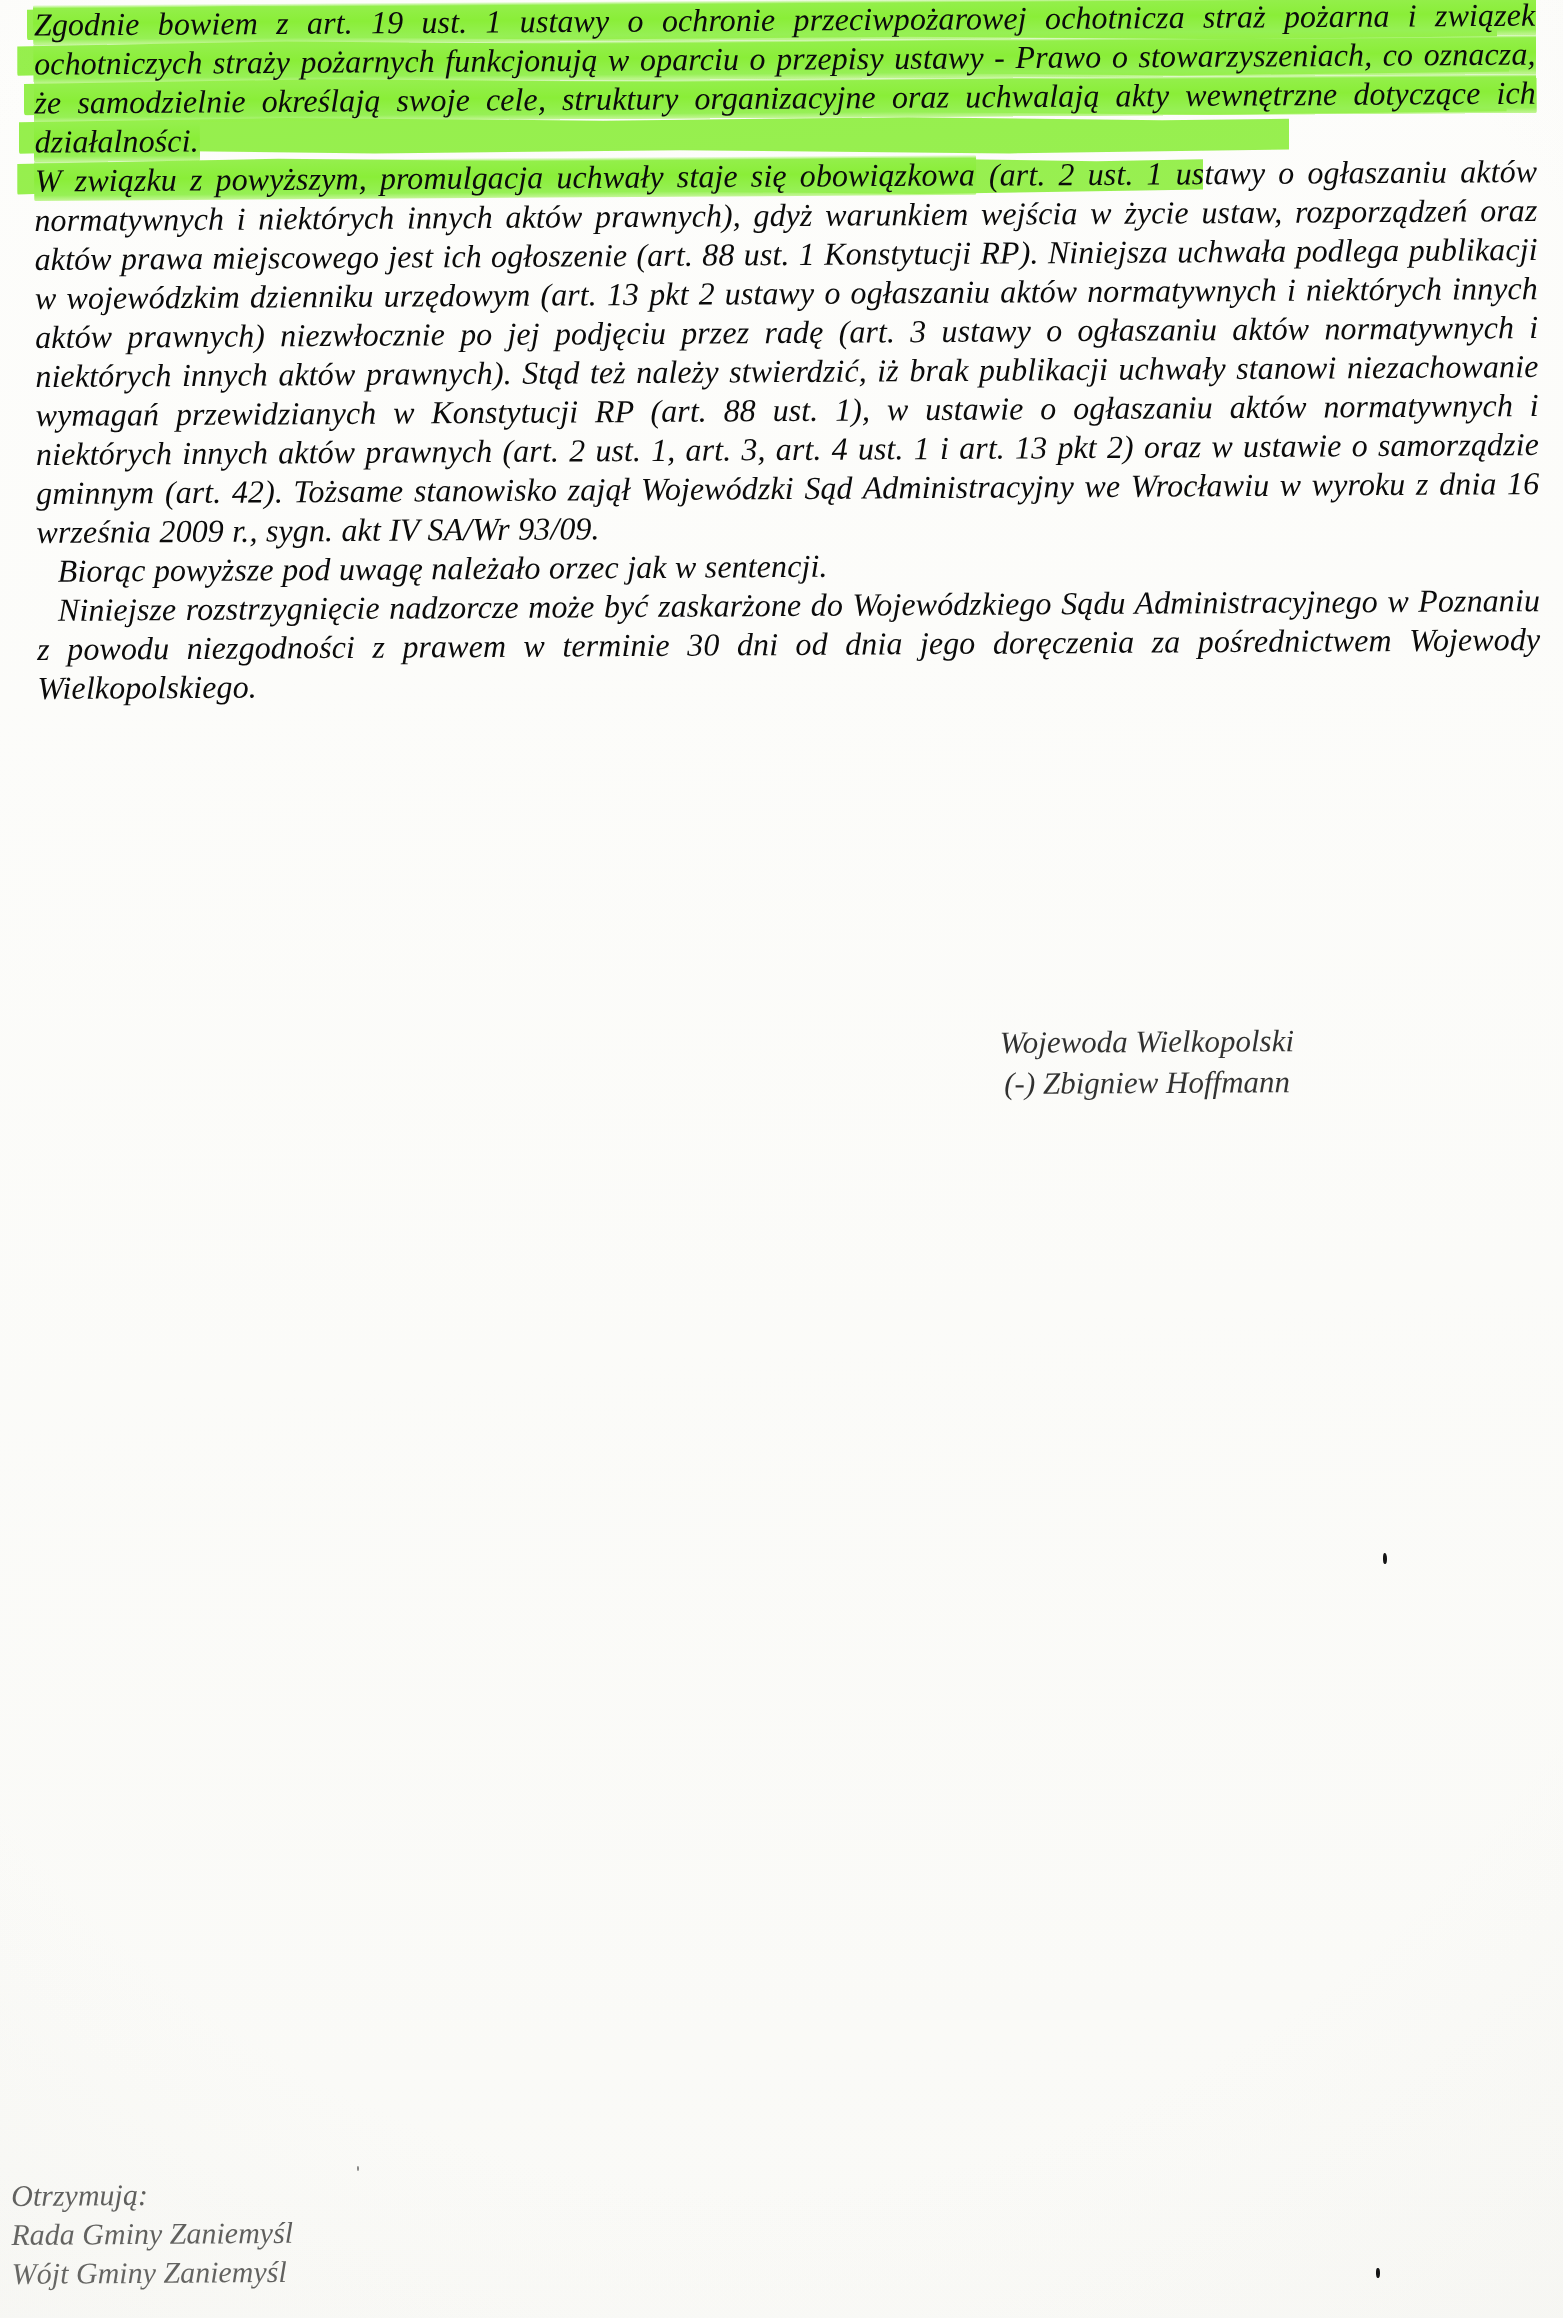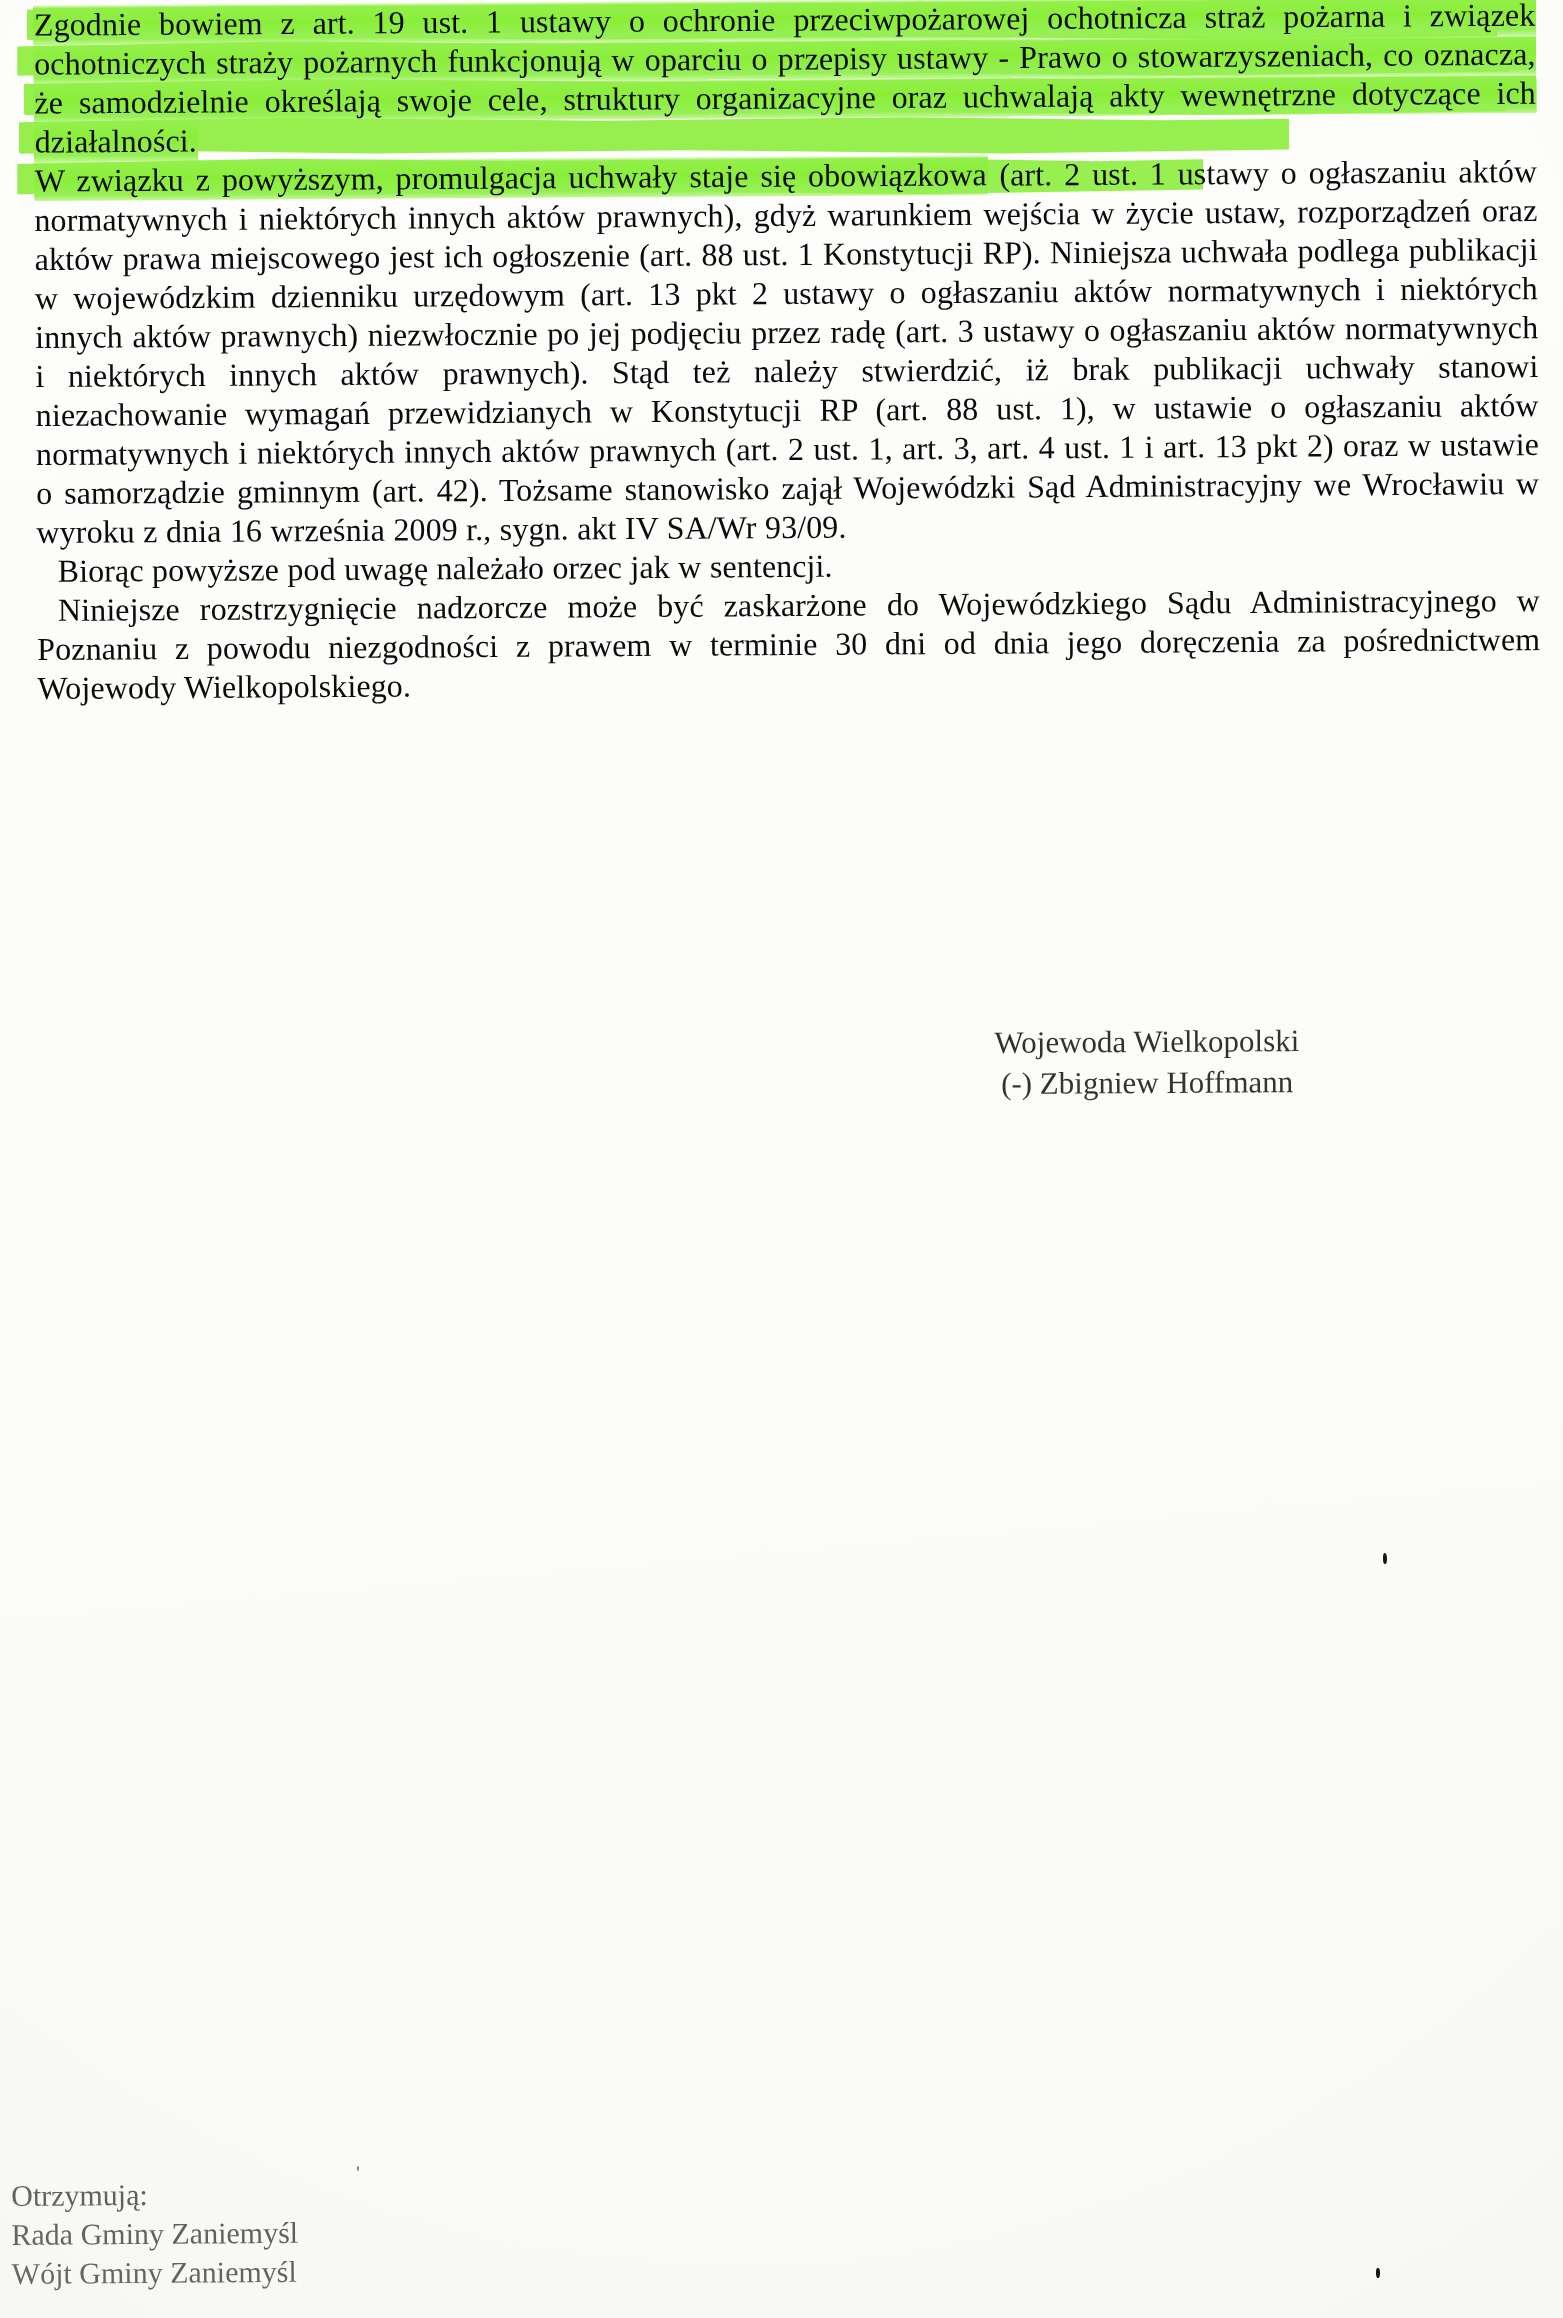--- a/index.html
+++ b/index.html
@@ -23,20 +23,21 @@
     inset: 0;
     pointer-events: none;
     background:
       radial-gradient(ellipse 120% 95% at 48% 42%, rgba(255,255,255,0) 55%, rgba(228,228,222,0.35) 100%),
       linear-gradient(175deg, rgba(250,250,247,0) 0%, rgba(243,243,238,0.35) 100%);
   }
 
   .page {
     position: absolute;
     inset: 0;
+    font-style: italic;
   }
 
   
   .doc-body {
     position: absolute;
     left: 33px;
     top: 6.3px;
     width: 1503px;
     transform: rotate(-0.38deg);
     transform-origin: 0 0;

